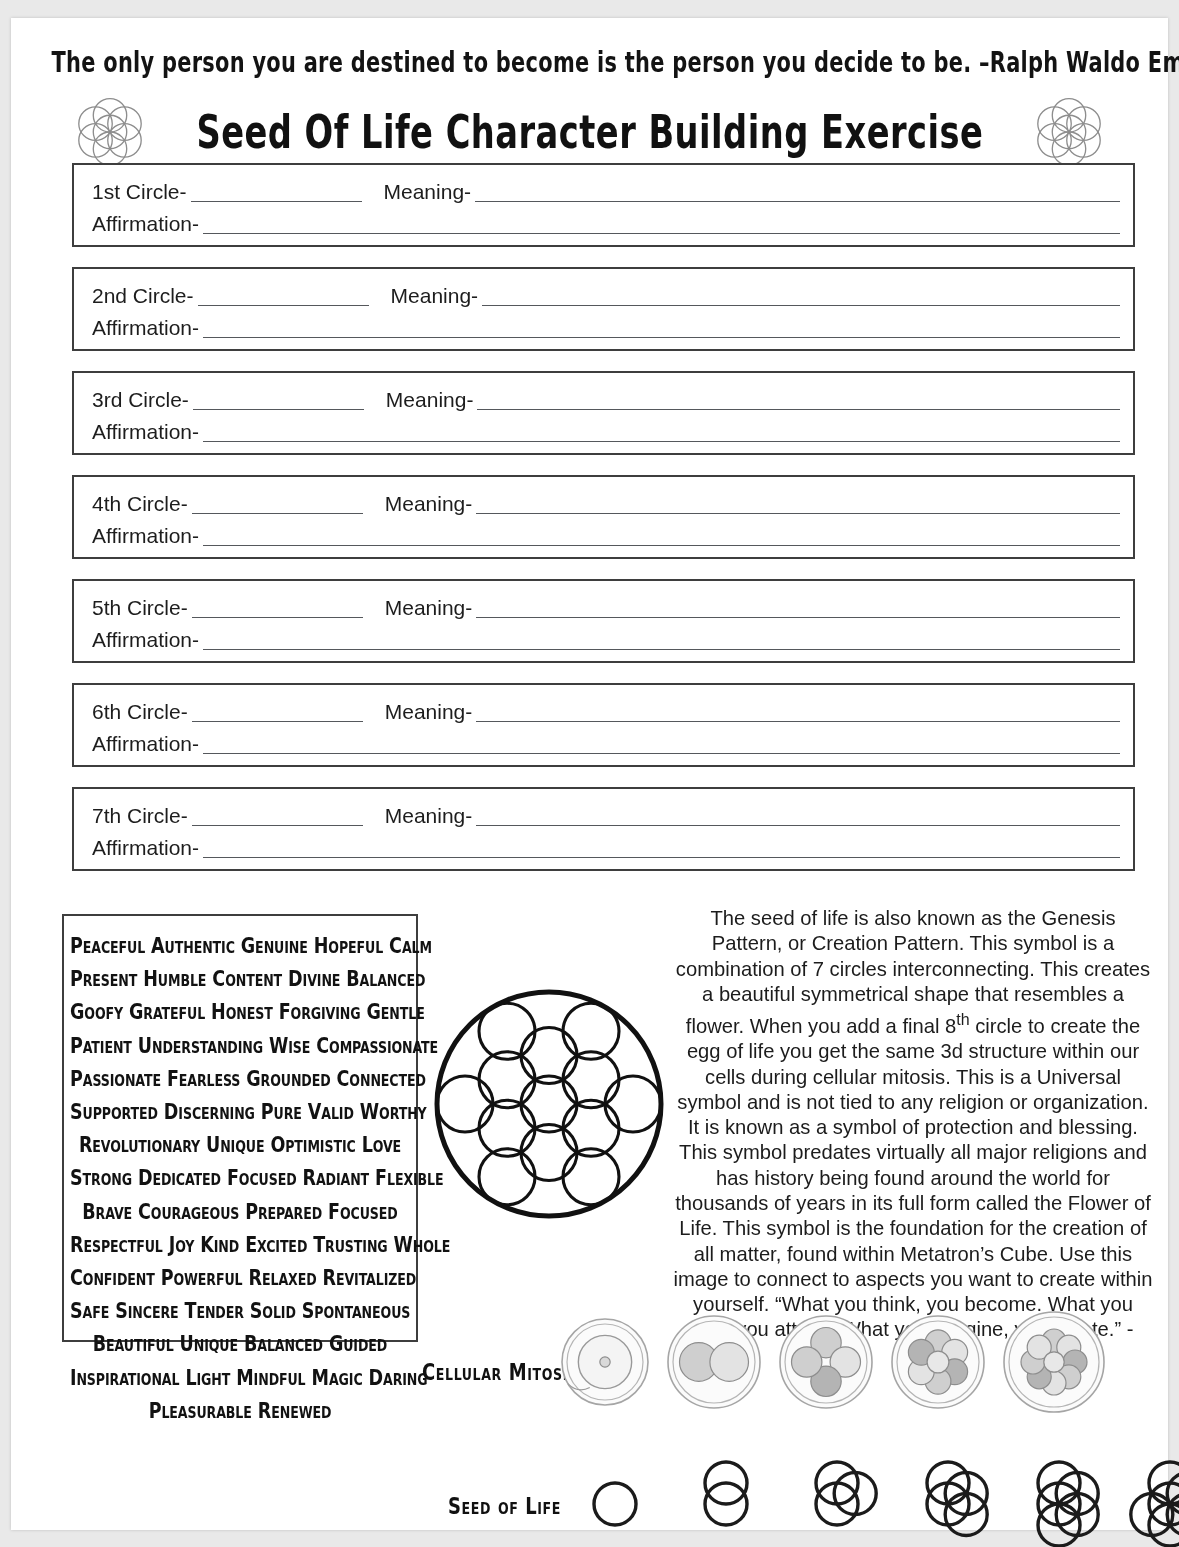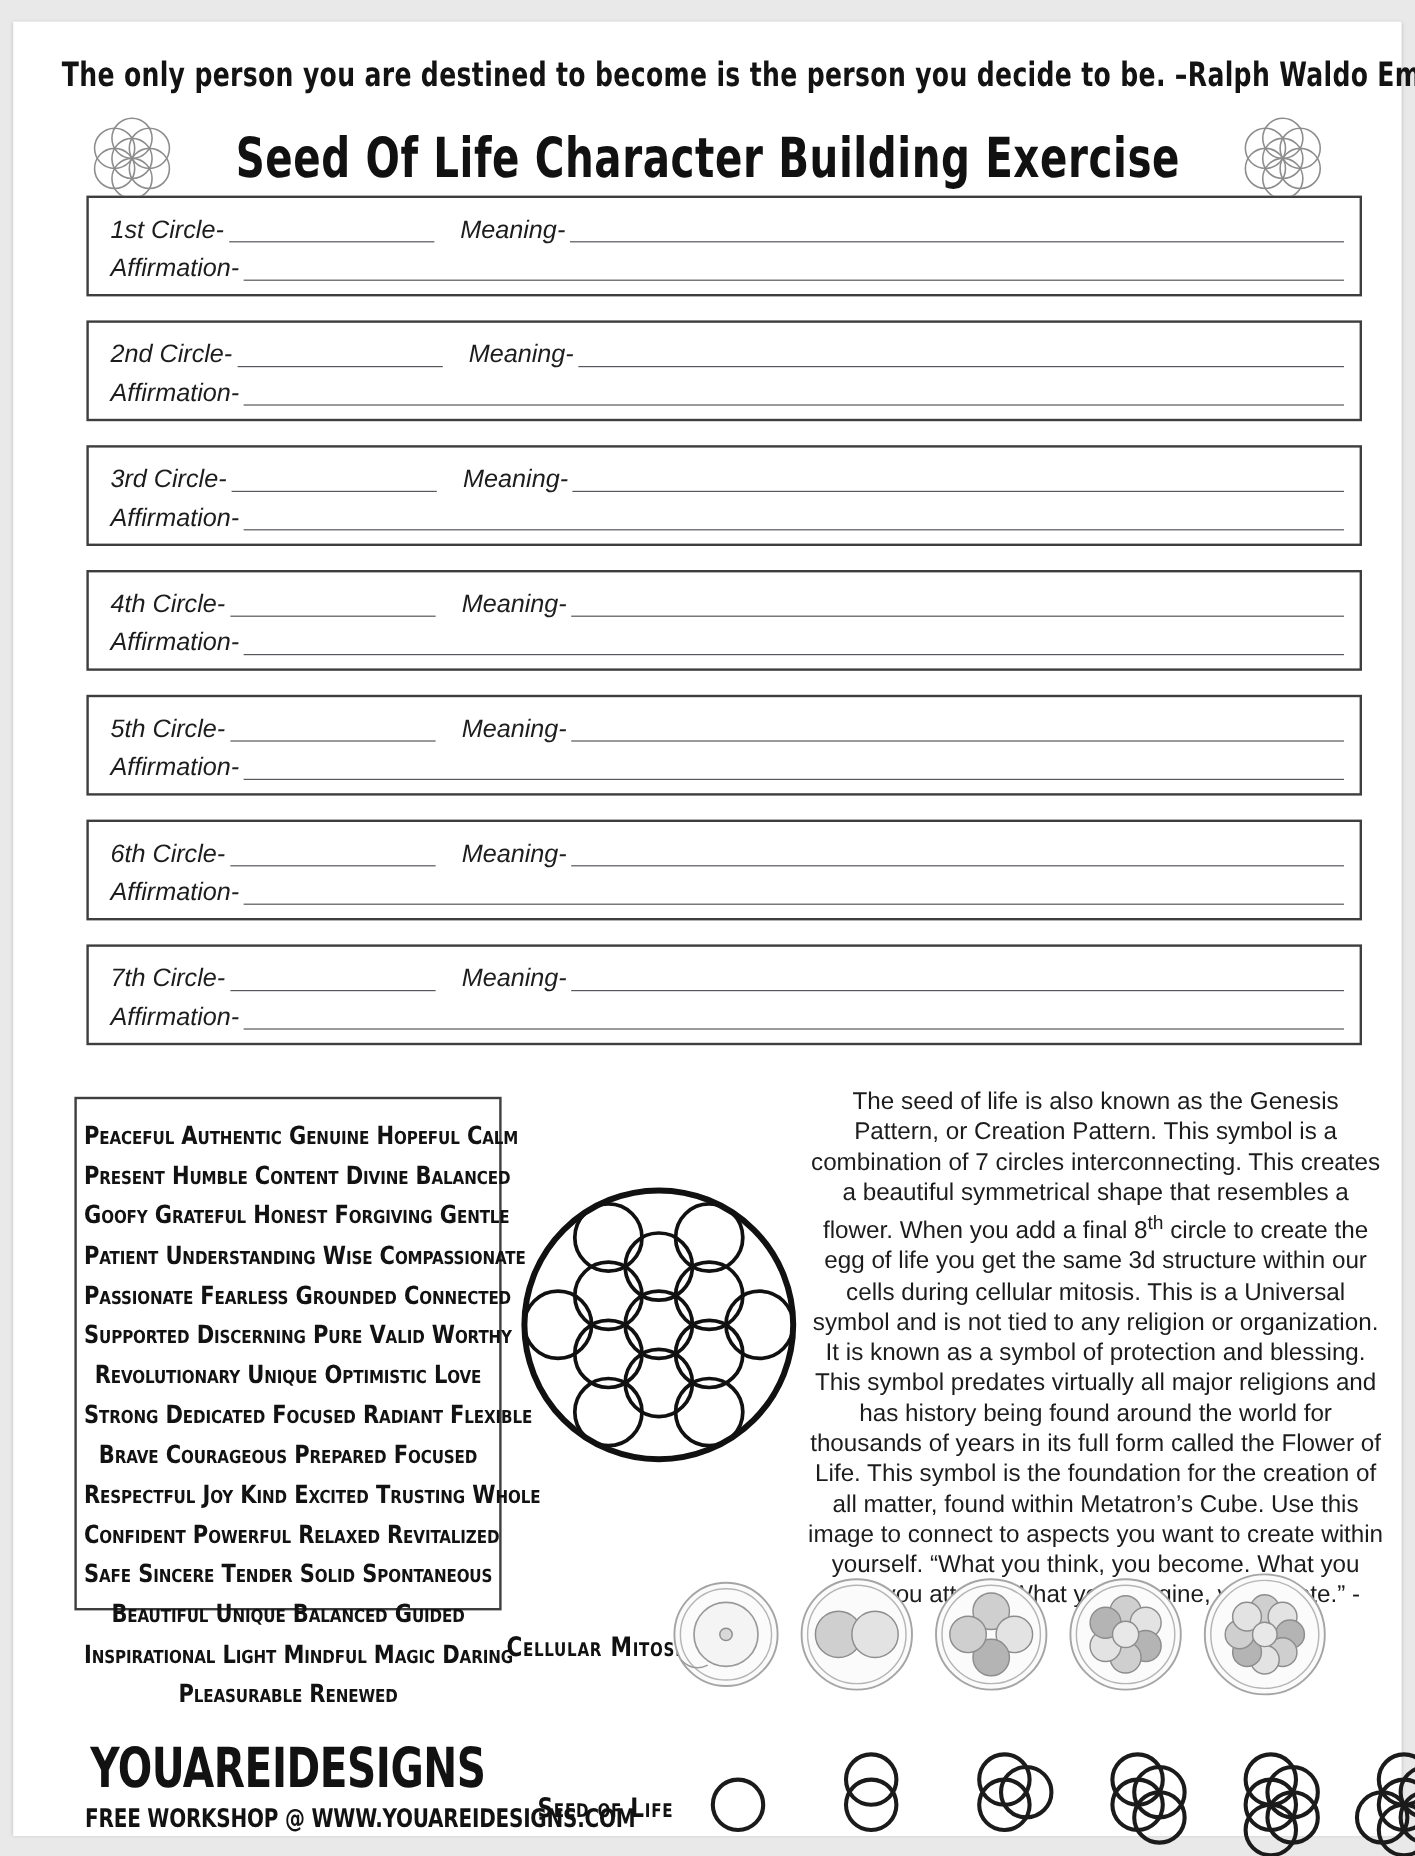--- a/index.html
+++ b/index.html
@@ -69,21 +69,20 @@
     background: #fff;
   }
   .rline {
     position: absolute;
     left: 18px; right: 13px;
     display: flex;
     align-items: flex-end;
     font-size: 21px;
     color: #1d1d1d;
     white-space: nowrap;
-    font-style: italic;
   }
   .rline.l1 { top: 16px; }
   .rline.l2 { top: 48px; text-align: center; }
   .lbl { flex: 0 0 auto; line-height: 1; padding-bottom: 1px; }
   .blank {
     border-bottom: 1.5px solid #55585c;
     height: 17px;
     margin: 0 0 1px 4px;
   }
   .blank.short { flex: 0 0 171px; }
@@ -440,19 +439,15 @@
               <circle cx="48.00" cy="48.00" r="21"></circle>
               <circle cx="48.00" cy="27.00" r="21"></circle>
               <circle cx="66.19" cy="37.50" r="21"></circle>
               <circle cx="66.19" cy="58.50" r="21"></circle>
               <circle cx="48.00" cy="69.00" r="21"></circle>
               <circle cx="29.81" cy="58.50" r="21"></circle>
             </g>
           </svg></span>
       </div>
 
-    <div class="brand">
-      <div class="brandname">YOUAREIDESIGNS</div>
-      <div class="brandurl">FREE WORKSHOP @ WWW.YOUAREIDESIGNS.COM</div>
-    </div>
 
   </div>
 </div>
 
 </body></html>

